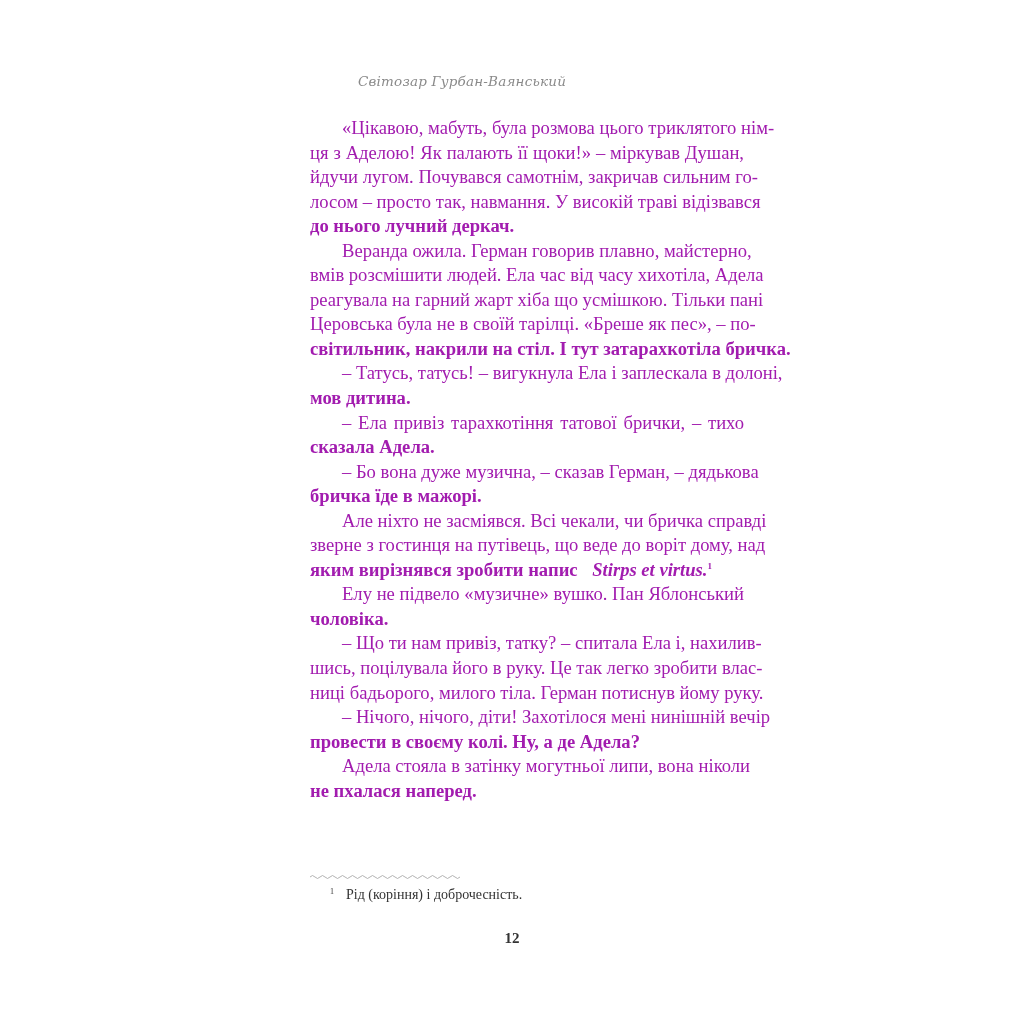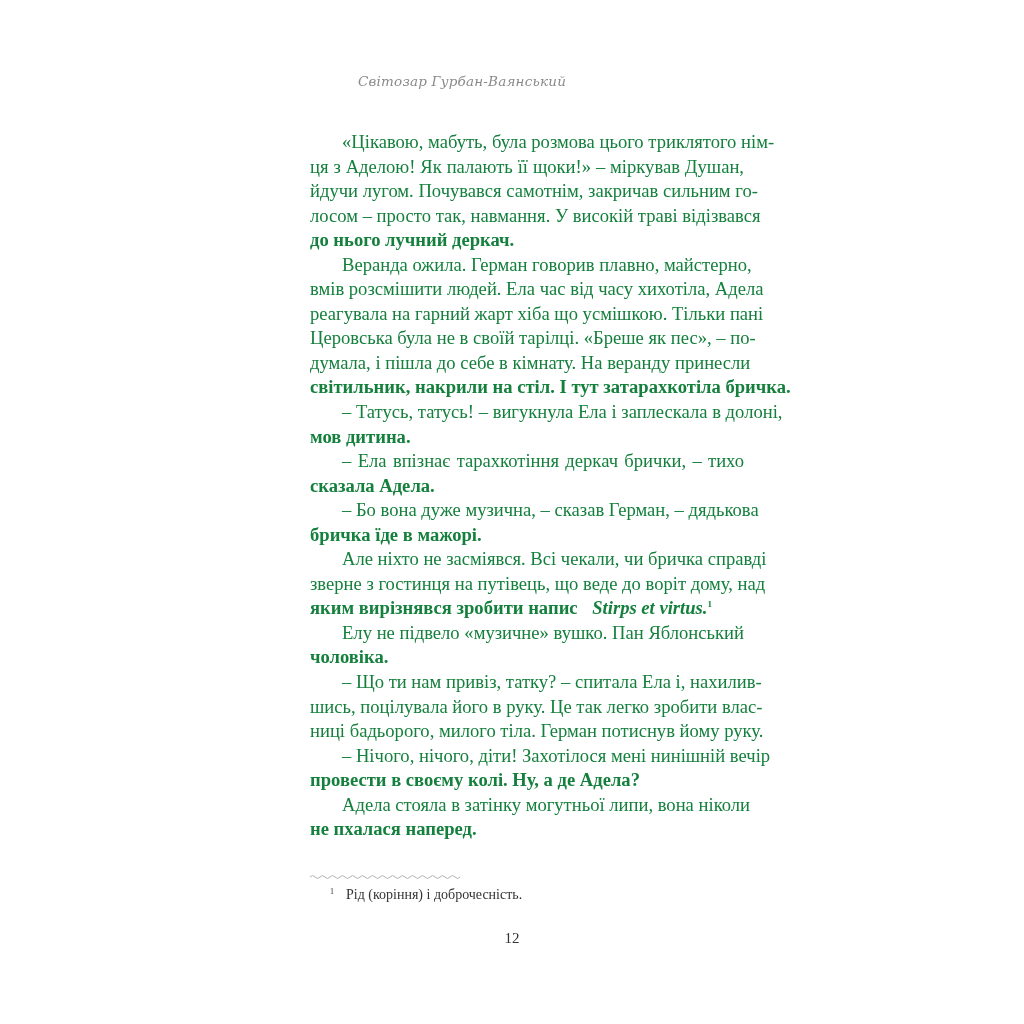--- a/index.html
+++ b/index.html
@@ -4,63 +4,62 @@
 <style>
   html, body { margin: 0; padding: 0; background: #ffffff; }
   body { width: 1024px; height: 1024px; position: relative; overflow: hidden; }
   .page { position: absolute; left: 0; top: 0; width: 1024px; height: 1024px; background: #fff; }
   .running-head {
     position: absolute; top: 73px; left: 0; width: 924px; text-align: center;
     font-family: "DejaVu Serif", serif; font-style: italic; font-size: 13.5px;
     color: #8a8a8a; letter-spacing: 0.2px;
   }
   .text-block {
-    position: absolute; left: 310px; top: 130px; width: 434px;
+    position: absolute; left: 310px; top: 116px; width: 434px;
     font-family: "Liberation Serif", serif; font-size: 18.6px; line-height: 24.55px;
-    color: #15803d;
+    color: #a21caf;
   }
   .line { display: block; white-space: nowrap; text-align: justify; text-align-last: justify; height: 24.55px; }
   .line.indent { padding-left: 32px; }
   .line.last { text-align-last: left; font-weight: bold; }
   .line i { font-style: italic; margin-left: 10px; }
   sup.fnref { font-size: 9px; vertical-align: 7px; line-height: 0; }
   .fn-rule {
     position: absolute; left: 310px; top: 874px; width: 150px; height: 6px;
   }
   .footnote {
     position: absolute; left: 330px; top: 887px;
     font-family: "Liberation Serif", serif; font-size: 14px; color: #333; text-align: center;
   }
   .footnote .fn-num { font-size: 8px; vertical-align: 5px; margin-right: 12px; }
   .page-number {
     position: absolute; top: 930px; left: 0; width: 1024px; text-align: center;
-    font-family: "Liberation Serif", serif; font-size: 15px; font-weight: normal; color: #333;
+    font-family: "Liberation Serif", serif; font-size: 15px; font-weight: bold; color: #333;
   }
 </style>
 </head>
 <body>
 
 <div class="page">
   <div class="running-head">Світозар Гурбан-Ваянський</div>
 
   <div class="text-block" id="text-block">
       <span class="line indent"><span>«Цікавою, мабуть, була розмова цього триклятого нім-</span></span>
       <span class="line"><span>ця з Аделою! Як палають її щоки!» – міркував Душан,</span></span>
       <span class="line"><span>йдучи лугом. Почувався самотнім, закричав сильним го-</span></span>
       <span class="line"><span>лосом – просто так, навмання. У високій траві відізвався</span></span>
       <span class="line last"><span>до нього лучний деркач.</span></span>
       <span class="line indent"><span>Веранда ожила. Герман говорив плавно, майстерно,</span></span>
       <span class="line"><span>вмів розсмішити людей. Ела час від часу хихотіла, Адела</span></span>
       <span class="line"><span>реагувала на гарний жарт хіба що усмішкою. Тільки пані</span></span>
       <span class="line"><span>Церовська була не в своїй тарілці. «Бреше як пес», – по-</span></span>
-      <span class="line"><span>думала, і пішла до себе в кімнату. На веранду принесли</span></span>
       <span class="line last"><span>світильник, накрили на стіл. І тут затарахкотіла бричка.</span></span>
       <span class="line indent"><span>– Татусь, татусь! – вигукнула Ела і заплескала в долоні,</span></span>
       <span class="line last"><span>мов дитина.</span></span>
-      <span class="line indent"><span>– Ела впізнає тарахкотіння деркач брички, – тихо</span></span>
+      <span class="line indent"><span>– Ела привіз тарахкотіння татової брички, – тихо</span></span>
       <span class="line last"><span>сказала Адела.</span></span>
       <span class="line indent"><span>– Бо вона дуже музична, – сказав Герман, – дядькова</span></span>
       <span class="line last"><span>бричка їде в мажорі.</span></span>
       <span class="line indent"><span>Але ніхто не засміявся. Всі чекали, чи бричка справді</span></span>
       <span class="line"><span>зверне з гостинця на путівець, що веде до воріт дому, над</span></span>
       <span class="line last"><span>яким вирізнявся зробити напис </span><i>Stirps et virtus.</i><sup class="fnref">1</sup></span>
       <span class="line indent"><span>Елу не підвело «музичне» вушко. Пан Яблонський</span></span>
       <span class="line last"><span>чоловіка.</span></span>
       <span class="line indent"><span>– Що ти нам привіз, татку? – спитала Ела і, нахилив-</span></span>
       <span class="line"><span>шись, поцілувала його в руку. Це так легко зробити влас-</span></span>

